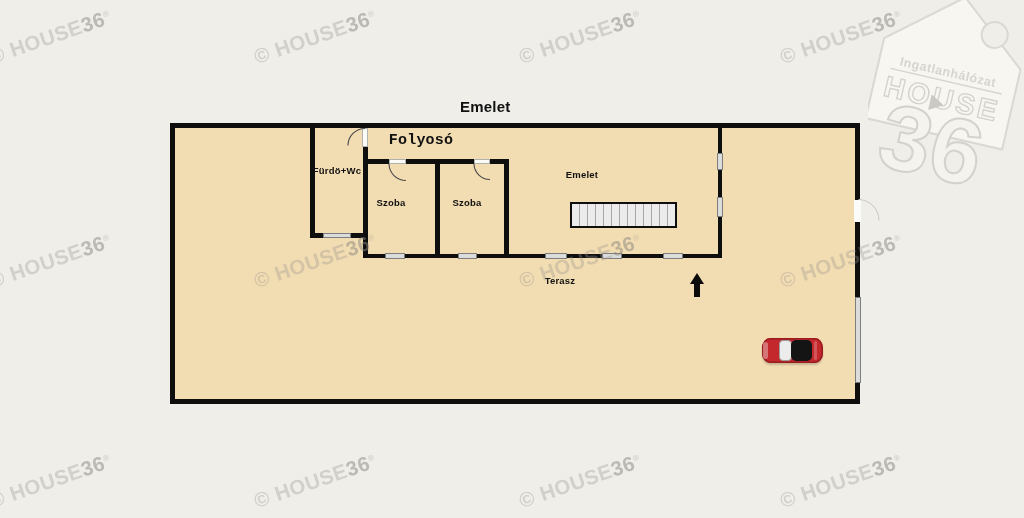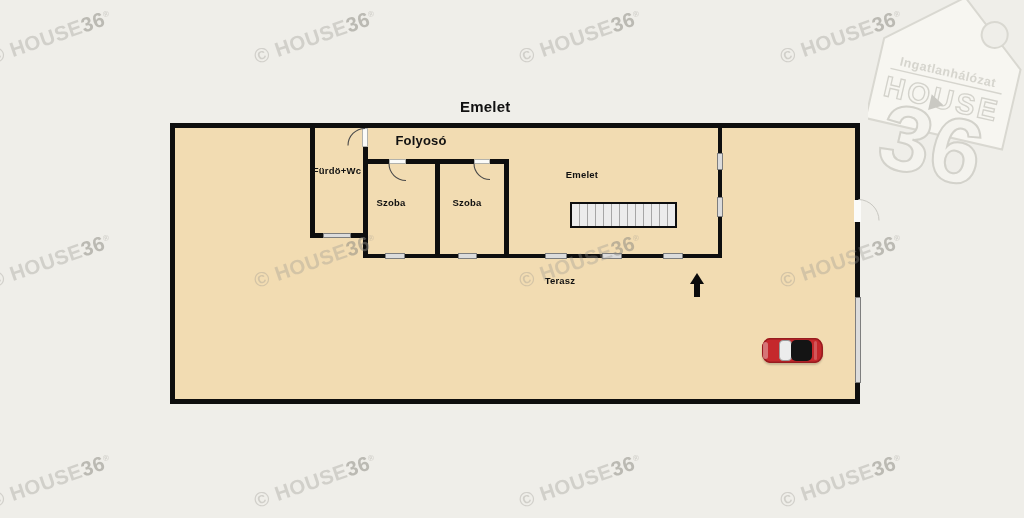--- a/index.html
+++ b/index.html
@@ -112,21 +112,21 @@
       <div class="stem"></div>
     </div>
     <div id="car">
       <div class="body"></div>
       <div class="bumper"></div>
       <div class="windshield"></div>
       <div class="roof"></div>
       <div class="rear"></div>
     </div>
 
-    <div class="room-label" style="left:251px;top:17px;font-size:13px;">Folyosó</div>
+    <div class="room-label" style="left:251px;top:17px;font-size:15px;font-family:Liberation Mono, monospace;">Folyosó</div>
     <div class="room-label" style="left:167px;top:47px;">Fürdö+Wc</div>
     <div class="room-label" style="left:221px;top:79px;">Szoba</div>
     <div class="room-label" style="left:297px;top:79px;">Szoba</div>
     <div class="room-label" style="left:412px;top:51px;">Emelet</div>
     <div class="room-label" style="left:350px;top:157px;margin-left:40px;">Terasz</div>
   </div>
 
   <svg id="arcs" width="1024" height="518" viewBox="0 0 1024 518">
     <path d="M 348 145.5 A 17 17 0 0 1 365 128.5" fill="none" stroke="#4a4a4a" stroke-width="1.1"></path>
     <path d="M 389 163.5 A 17 17 0 0 0 406 180.5" fill="none" stroke="#4a4a4a" stroke-width="1.1"></path>

